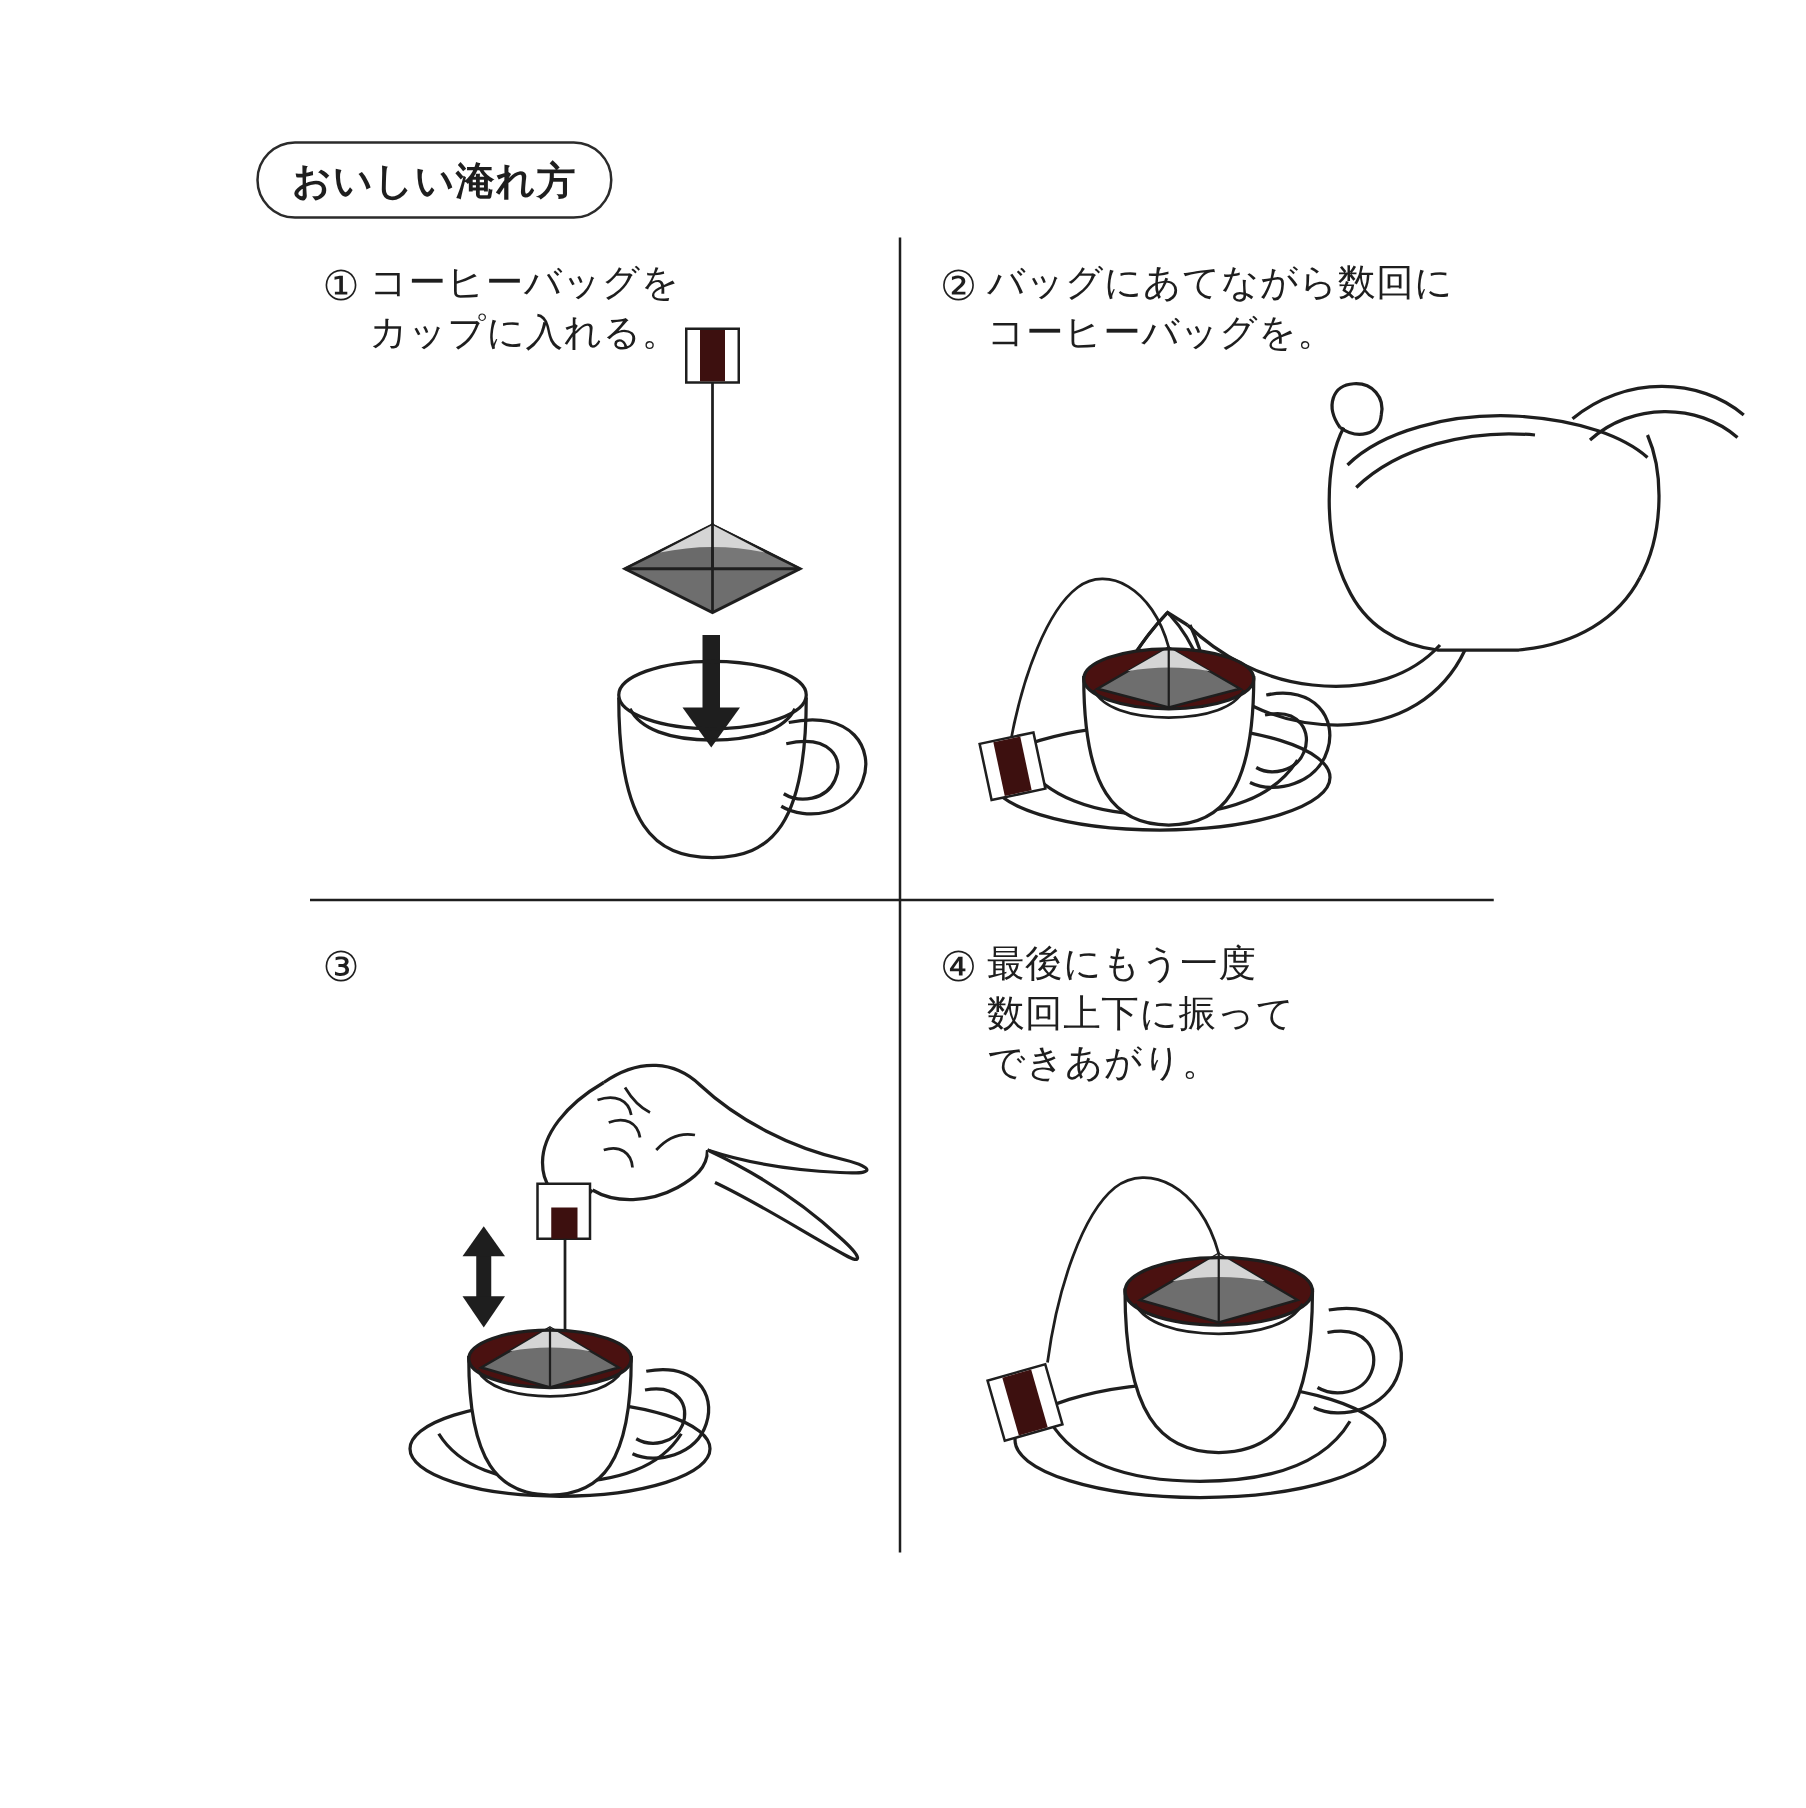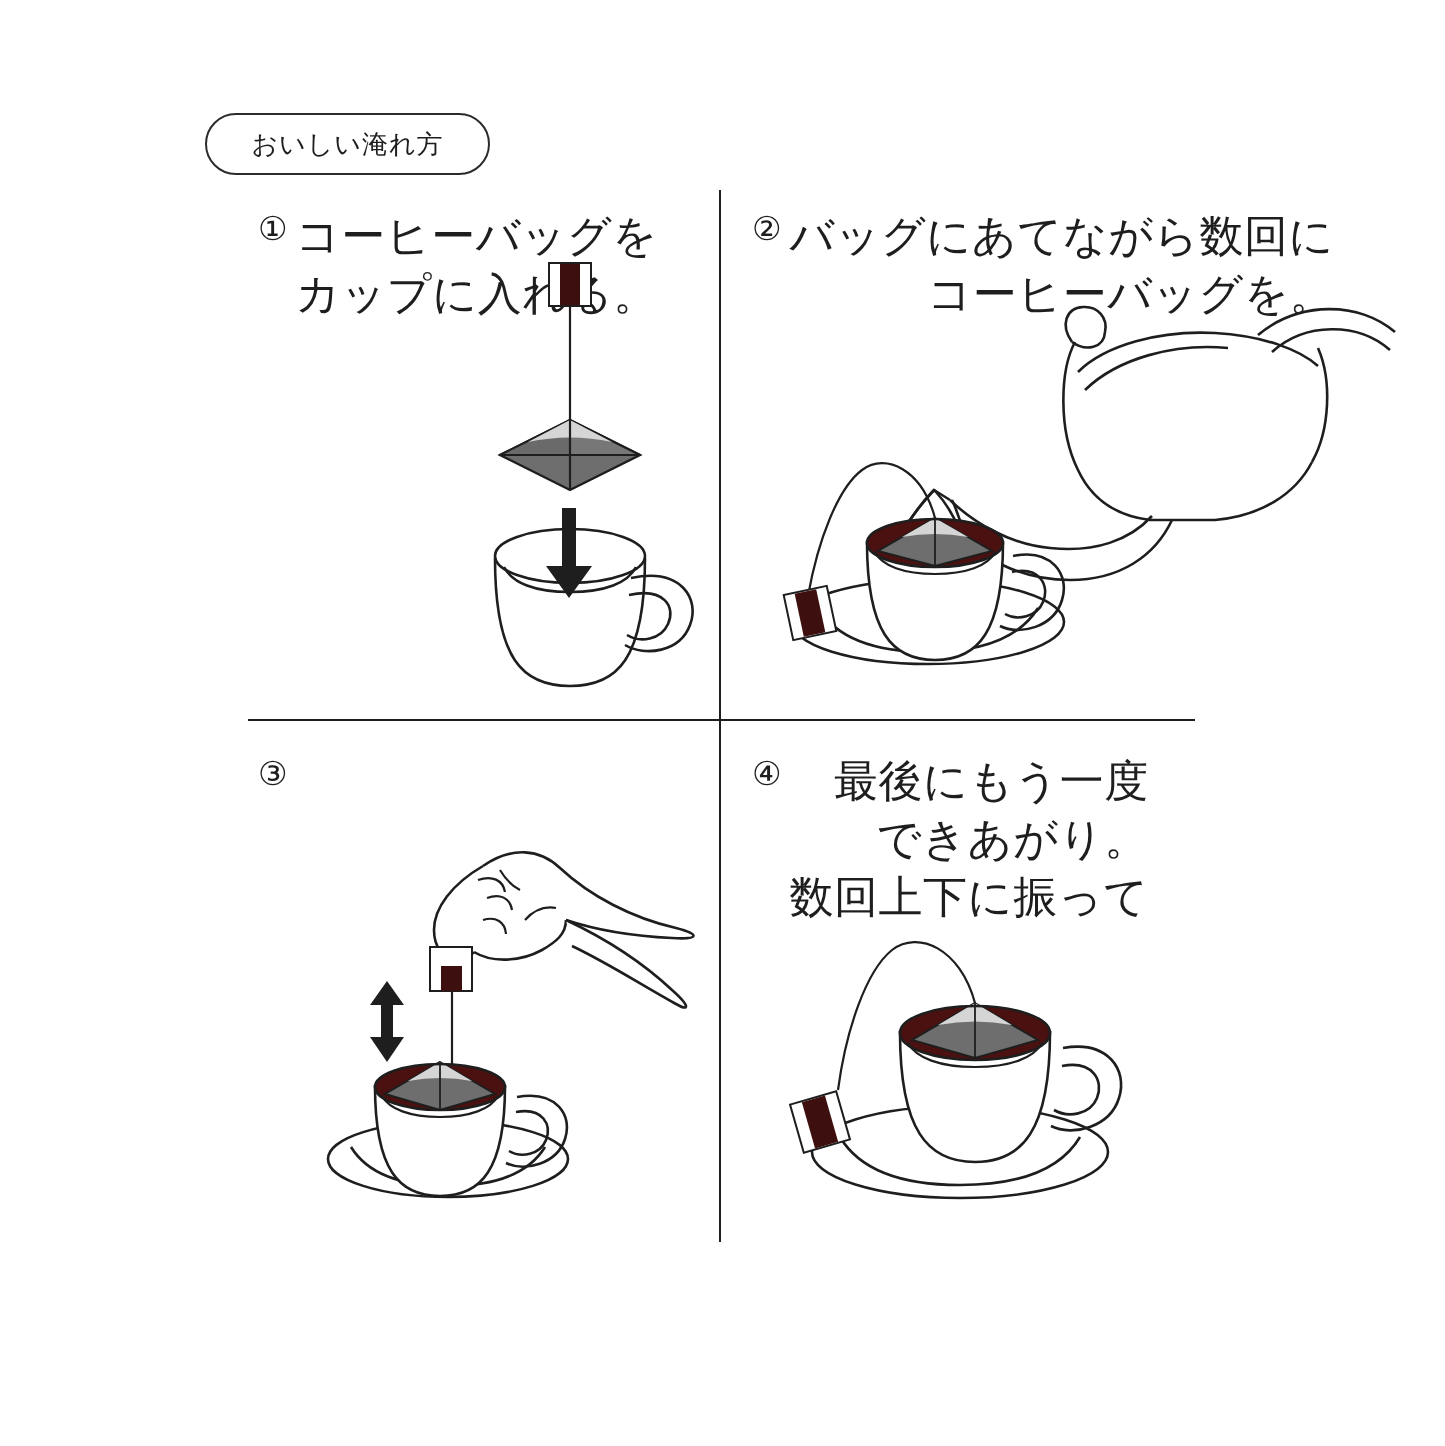--- a/index.html
+++ b/index.html
@@ -26,25 +26,26 @@
     width: 285px;
     height: 62px;
     border: 2.5px solid #2b2b2b;
     border-radius: 34px;
     box-sizing: border-box;
     display: flex;
     align-items: center;
     justify-content: center;
   }
   .title-badge-text {
-    font-size: 26px;
+    font-size: 31px;
     color: #1e1e1e;
     letter-spacing: 1px;
     line-height: 1;
     white-space: nowrap;
+    font-weight: bold;
   }
 
   
   .divider-vertical {
     position: absolute;
     left: 719px;
     top: 190px;
     width: 2px;
     height: 1052px;
     background: #1e1e1e;
@@ -71,26 +72,25 @@
     font-size: 33px;
     line-height: 1.32;
     color: #1e1e1e;
     flex: 0 0 auto;
   }
   .step-lines {
     display: flex;
     flex-direction: column;
   }
   .step-line {
-    font-size: 44px;
+    font-size: 30px;
     line-height: 1.32;
     color: #1e1e1e;
     white-space: nowrap;
     letter-spacing: 0.5px;
-    text-align: right;
   }
 
   #step1 { left: 258px; top: 207px; }
   #step2 { left: 752px; top: 207px; }
   #step3 { left: 258px; top: 752px; }
   #step4 { left: 752px; top: 752px; }
 
   
   .art {
     position: absolute;
@@ -139,22 +139,22 @@
       <span class="step-lines">
       </span>
     </div>
   </div>
 
   <div class="step" id="step4">
     <div class="step-head">
       <span class="step-num">④</span>
       <span class="step-lines">
         <span class="step-line">最後にもう一度</span>
+        <span class="step-line">数回上下に振って</span>
         <span class="step-line">できあがり。</span>
-        <span class="step-line">数回上下に振って</span>
       </span>
     </div>
   </div>
 
   <svg class="art" viewBox="0 0 1445 1446" xmlns="http://www.w3.org/2000/svg">
 
     <g>
 
       <line x1="570" y1="305" x2="570" y2="420" stroke="#1e1e1e" stroke-width="2.2"></line>
 

